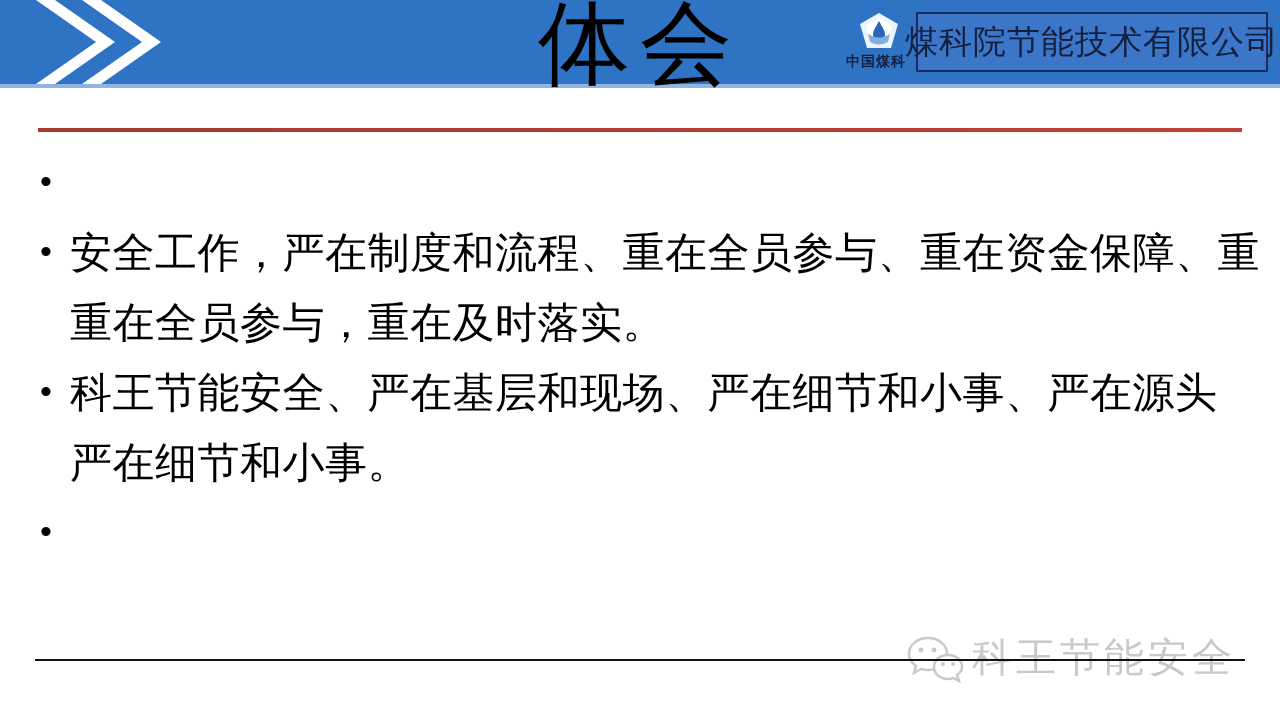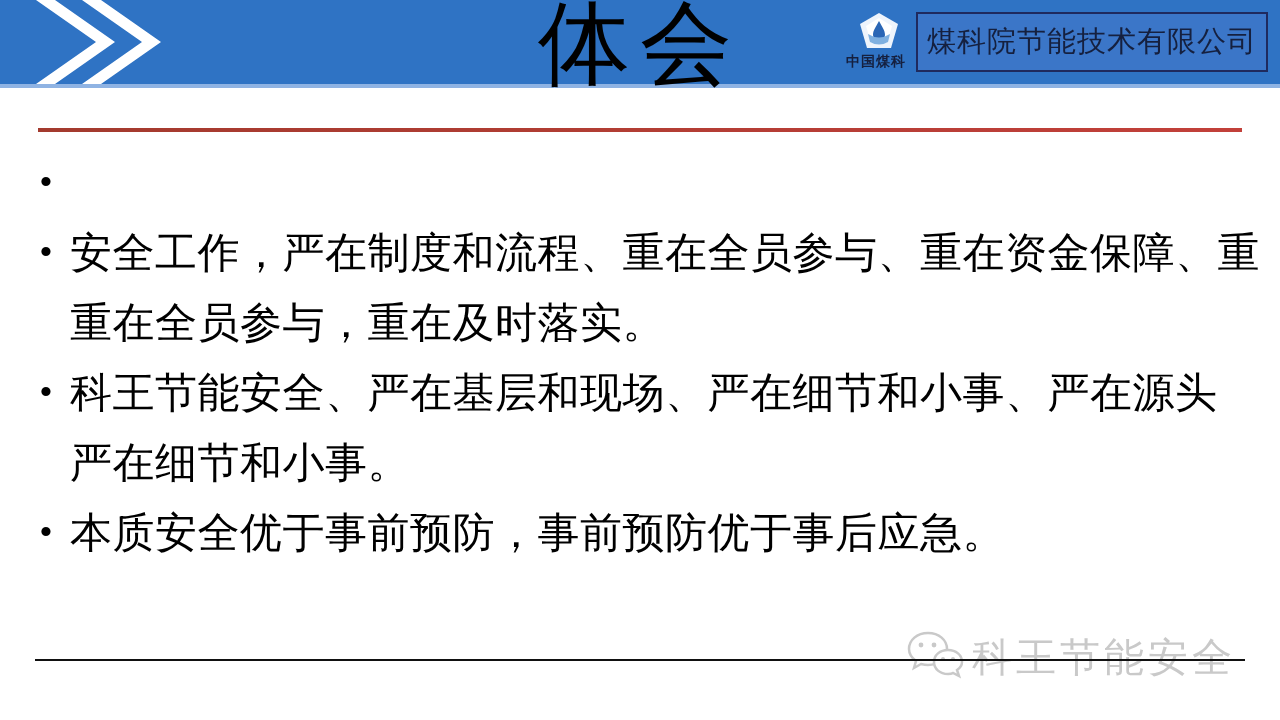--- a/index.html
+++ b/index.html
@@ -35,21 +35,21 @@
     font-size: 14px; font-weight: bold; letter-spacing: 1px;
     color: var(--logo-text-color, #15203f);
   }
   .company-box {
     position: absolute; left: 916px; top: 12px; width: 348px; height: 56px;
     background: var(--box-bg, #3b76c8);
     border: 2px solid var(--box-border, #1f2a5e);
     display: flex; align-items: center; justify-content: center;
   }
   .company-box span {
-    font-size: 29px; letter-spacing: 1px;
+    font-size: 33px; letter-spacing: 1px;
     color: var(--logo-text-color, #15203f);
     white-space: nowrap;
   }
 
   
   .title {
     position: absolute; top: -4px; left: 0; right: 0; margin: 0;
     text-align: center;
     font-family: "DejaVu Serif", "Liberation Serif", serif;
     font-weight: 400;
@@ -83,21 +83,21 @@
   }
 
   
   .bottom-rule {
     position: absolute; left: 35px; top: 659px; width: 1210px; height: 2px;
     background: var(--rule-black, #111111);
     z-index: 6;
   }
   .watermark {
     position: absolute; right: 44px; top: 630px;
-    display: flex; align-items: flex-start; gap: 8px;
+    display: flex; align-items: flex-end; gap: 8px;
     z-index: 5;
   }
   .watermark-text {
     font-size: 40px; letter-spacing: 4px;
     color: var(--watermark-gray, #c9c9c9);
     text-shadow: 1px 1px 0 #ffffff, 2px 2px 1px rgba(255,255,255,0.9);
     white-space: nowrap;
   }
 </style>
 </head>
@@ -143,21 +143,20 @@
       </div>
       <div class="line">
         <span class="bullet-dot">•</span>
         <span>科王节能安全、严在基层和现场、严在细节和小事、严在源头</span>
       </div>
       <div class="line">
         <span>严在细节和小事。</span>
       </div>
       <div class="line">
         <span class="bullet-dot">•</span>
-        <span>本质安全优于事前预防，事前预防优于事后应急。</span>
       </div>
     </main>
 
   <div class="bottom-rule"></div>
 
   <div class="watermark">
     <svg width="58" height="50" viewBox="0 0 58 50" aria-hidden="true">
       <g fill="#ffffff" stroke="#c9c9c9" stroke-width="2.5">
         <path d="M22 3 C11 3 3 10 3 19 c0 5 3 9 7 12 l-2 7 7 -4 c2 .5 5 1 7 1 11 0 19 -7 19 -16 S33 3 22 3 Z"></path>
         <path d="M42 20 c-8 0 -14 5 -14 12 0 7 6 12 14 12 2 0 4 -.4 5 -1 l6 3 -2 -6 c3 -2 5 -5 5 -8 0 -7 -6 -12 -14 -12 Z"></path>

